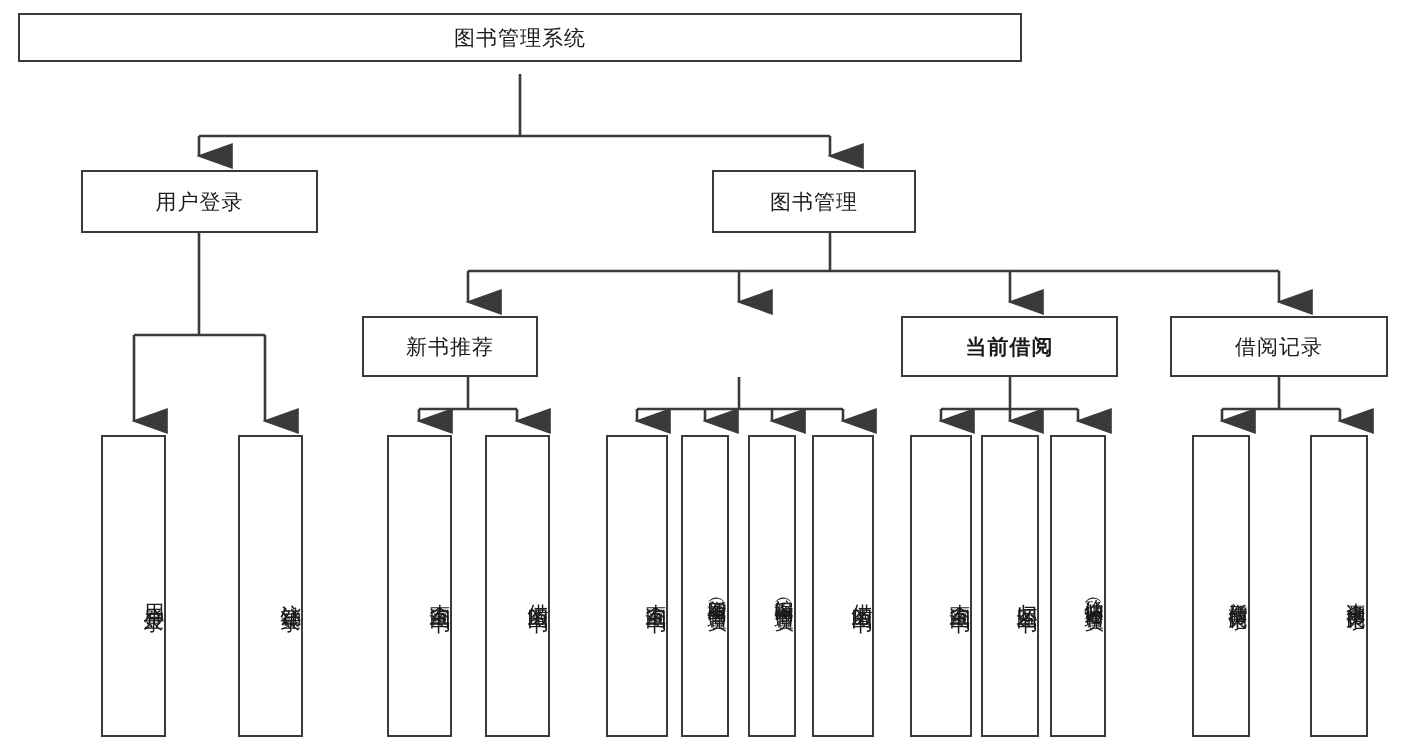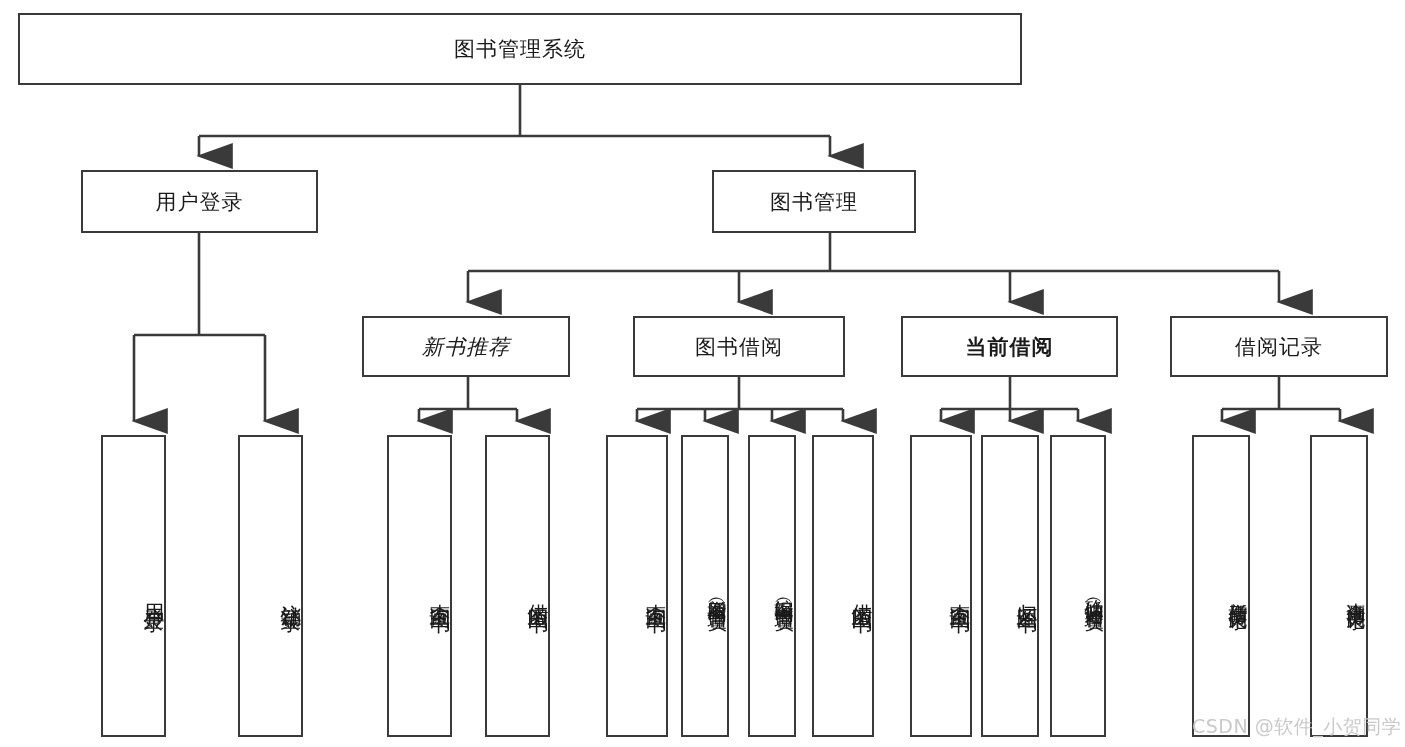--- a/index.html
+++ b/index.html
@@ -118,36 +118,33 @@
       <path d="M 1010 409 L 1010 421" marker-end="url(#arrow)"></path>
       <path d="M 1078 409 L 1078 421" marker-end="url(#arrow)"></path>
 
       <path d="M 1279 377 L 1279 409"></path>
       <path d="M 1222 409 L 1340 409"></path>
       <path d="M 1222 409 L 1222 421" marker-end="url(#arrow)"></path>
       <path d="M 1340 409 L 1340 421" marker-end="url(#arrow)"></path>
     </g>
   </svg>
 
-  <div class="node h" style="left:18px; top:13px; width:1004px; height:72px;">
+  <div class="node h" style="left:18px; top:13px; width:1004px; height:49px;">
     <span>图书管理系统</span>
   </div>
 
   <div class="node h" style="left:81px; top:170px; width:237px; height:63px;">
     <span>用户登录</span>
   </div>
   <div class="node h" style="left:712px; top:170px; width:204px; height:63px;">
     <span>图书管理</span>
   </div>
 
-  <div class="node h" style="left:362px; top:316px; width:208px; height:61px;font-style:italic;">
+  <div class="node h" style="left:362px; top:316px; width:176px; height:61px;">
     <span>新书推荐</span>
-  </div>
-  <div class="node h" style="left:633px; top:316px; width:212px; height:61px;">
-    <span>图书借阅</span>
   </div>
   <div class="node h" style="left:901px; top:316px; width:217px; height:61px;font-weight:bold;">
     <span>当前借阅</span>
   </div>
   <div class="node h" style="left:1170px; top:316px; width:218px; height:61px;">
     <span>借阅记录</span>
   </div>
 
   <div class="node v" style="left:101px; top:435px; width:65px; height:302px;">
     <span class="vtext">用户登录</span>
@@ -186,15 +183,14 @@
     <span class="vtext">确认归还（管理员）</span>
   </div>
 
   <div class="node v narrow" style="left:1192px; top:435px; width:58px; height:302px;">
     <span class="vtext">新增借阅记录</span>
   </div>
   <div class="node v narrow" style="left:1310px; top:435px; width:58px; height:302px;">
     <span class="vtext">查询借阅记录</span>
   </div>
 
-  <div class="watermark">CSDN @软件_小贺同学</div>
 
 </div>
 
 </body></html>

